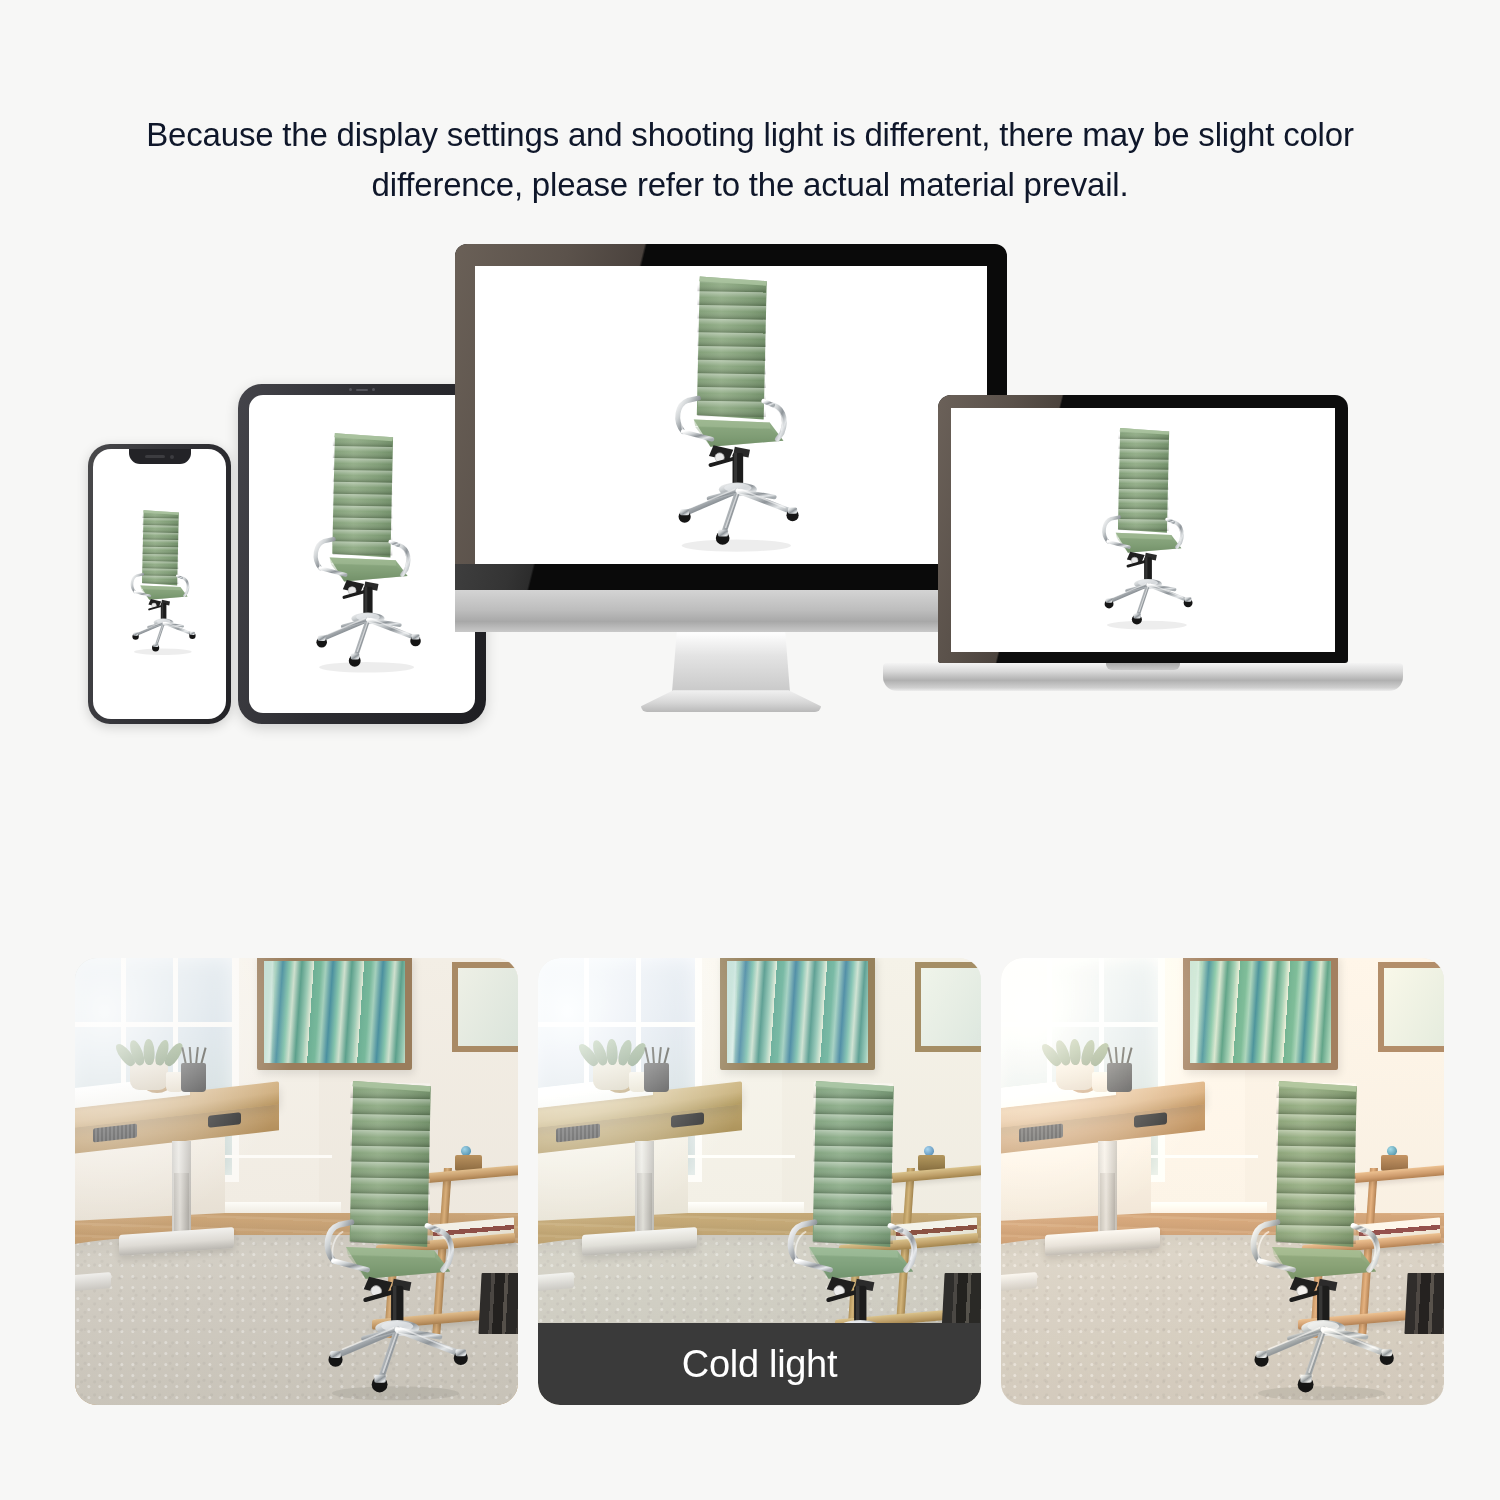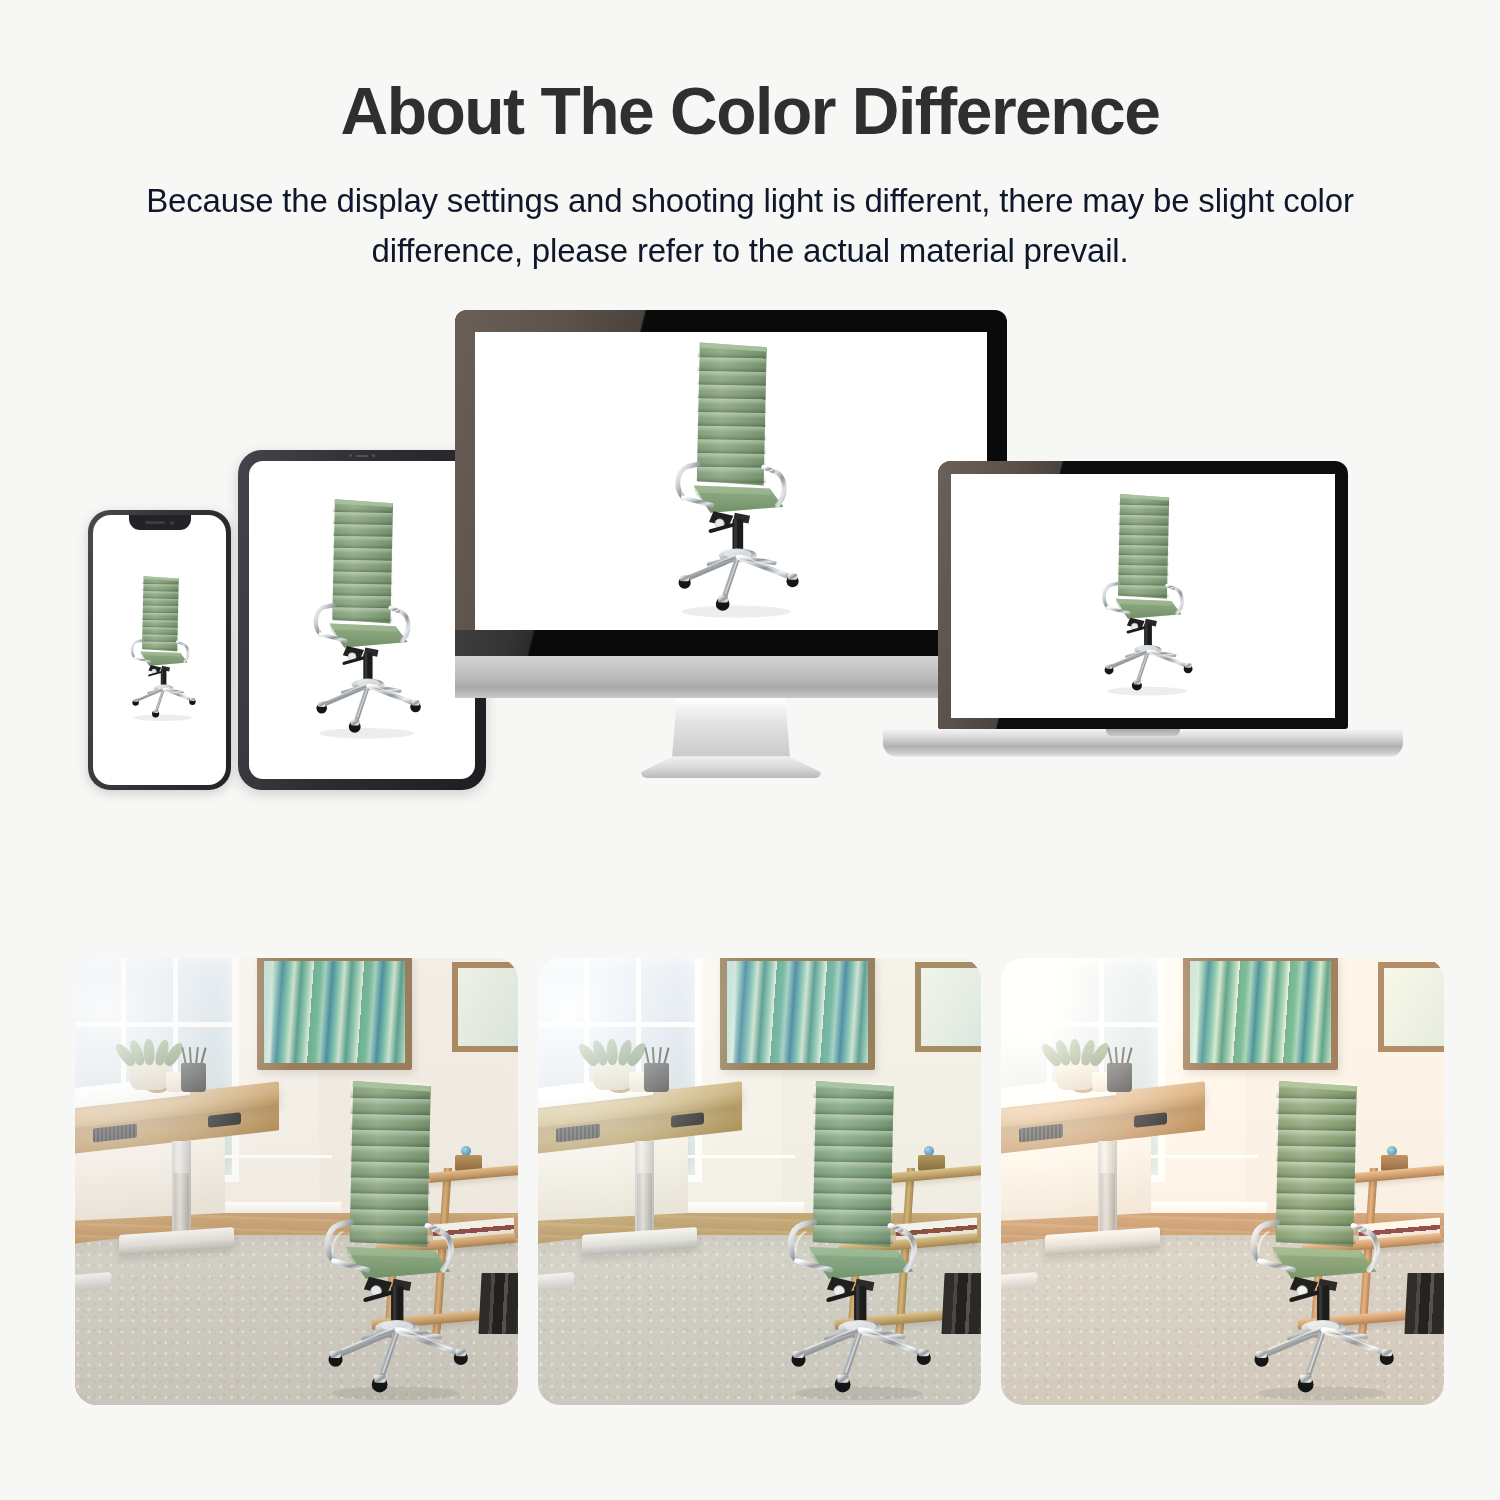--- a/index.html
+++ b/index.html
@@ -607,21 +607,20 @@
 
   
   .tone-natural { filter: none; }
   .tone-cold    { filter: saturate(0.96) hue-rotate(8deg) brightness(1.015); }
   .tone-warm    { filter: saturate(1.06) hue-rotate(-5deg) brightness(1.02) sepia(0.07); }
 </style>
 </head>
 <body>
 
 <div class="header">
-  <h1 class="page-title">About The Color Difference</h1>
   <p class="page-subtitle">Because the display settings and shooting light is different, there may be slight color difference, please refer to the actual material prevail.</p>
 </div>
 
 <div class="devices-stage">
 
   <div class="phone">
     <div class="phone-notch">
       <span class="notch-speaker"></span>
       <span class="notch-cam"></span>
     </div>
@@ -816,20 +815,21 @@
         <div class="shelf-board bot"></div>
         <div class="files"></div>
       </div>
       <div class="window-glow"></div>
       <div style="position:absolute; left:40%; top:26%; width:62%; height:74%; z-index:25;">
         <svg width="100%" height="100%" viewBox="0 0 230 375" preserveAspectRatio="xMidYMax meet">
             <use href="#chair-art"></use>
           </svg>
       </div>
     </div>
+    <div class="card-label">Cold light</div>
   </div>
 
   <div class="scene-card">
     <div class="scene tone-warm">
       <div class="wall"></div>
       <div class="wall-right-panel"></div>
       <div class="window">
         <div class="mullion-v" style="left:32%"></div>
         <div class="mullion-v" style="left:64%"></div>
         <div class="mullion-h" style="top:30%"></div>

